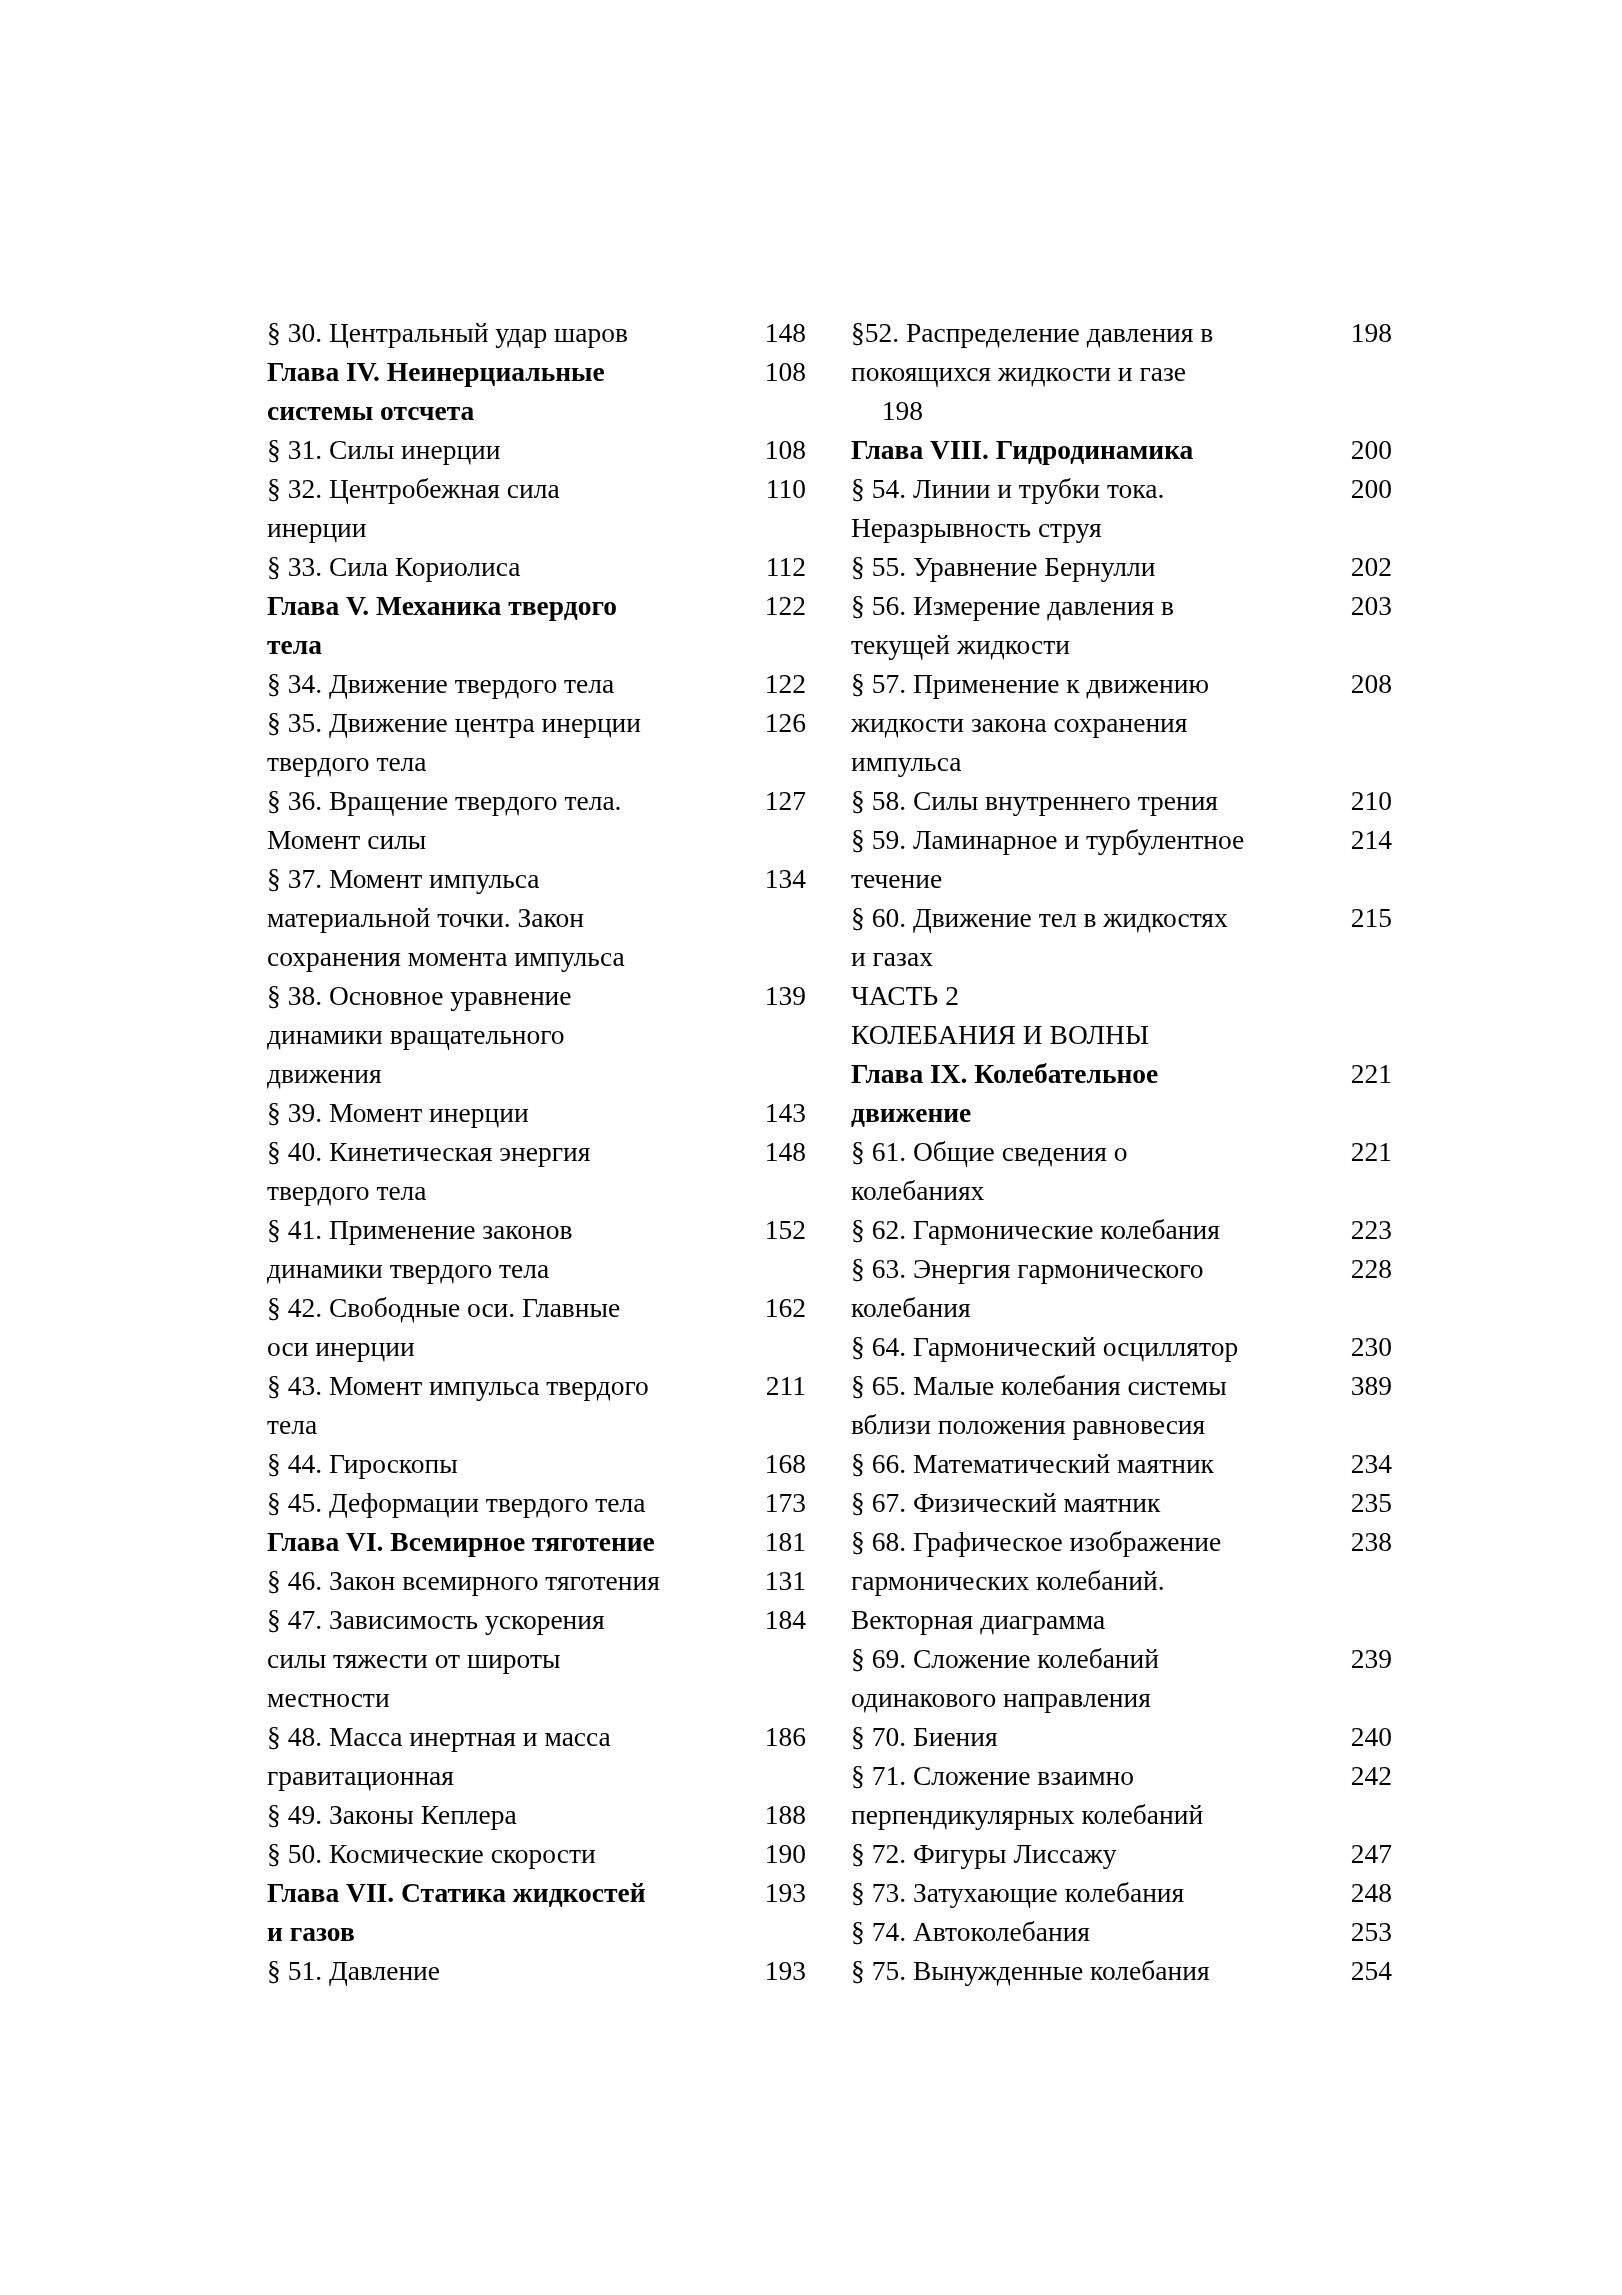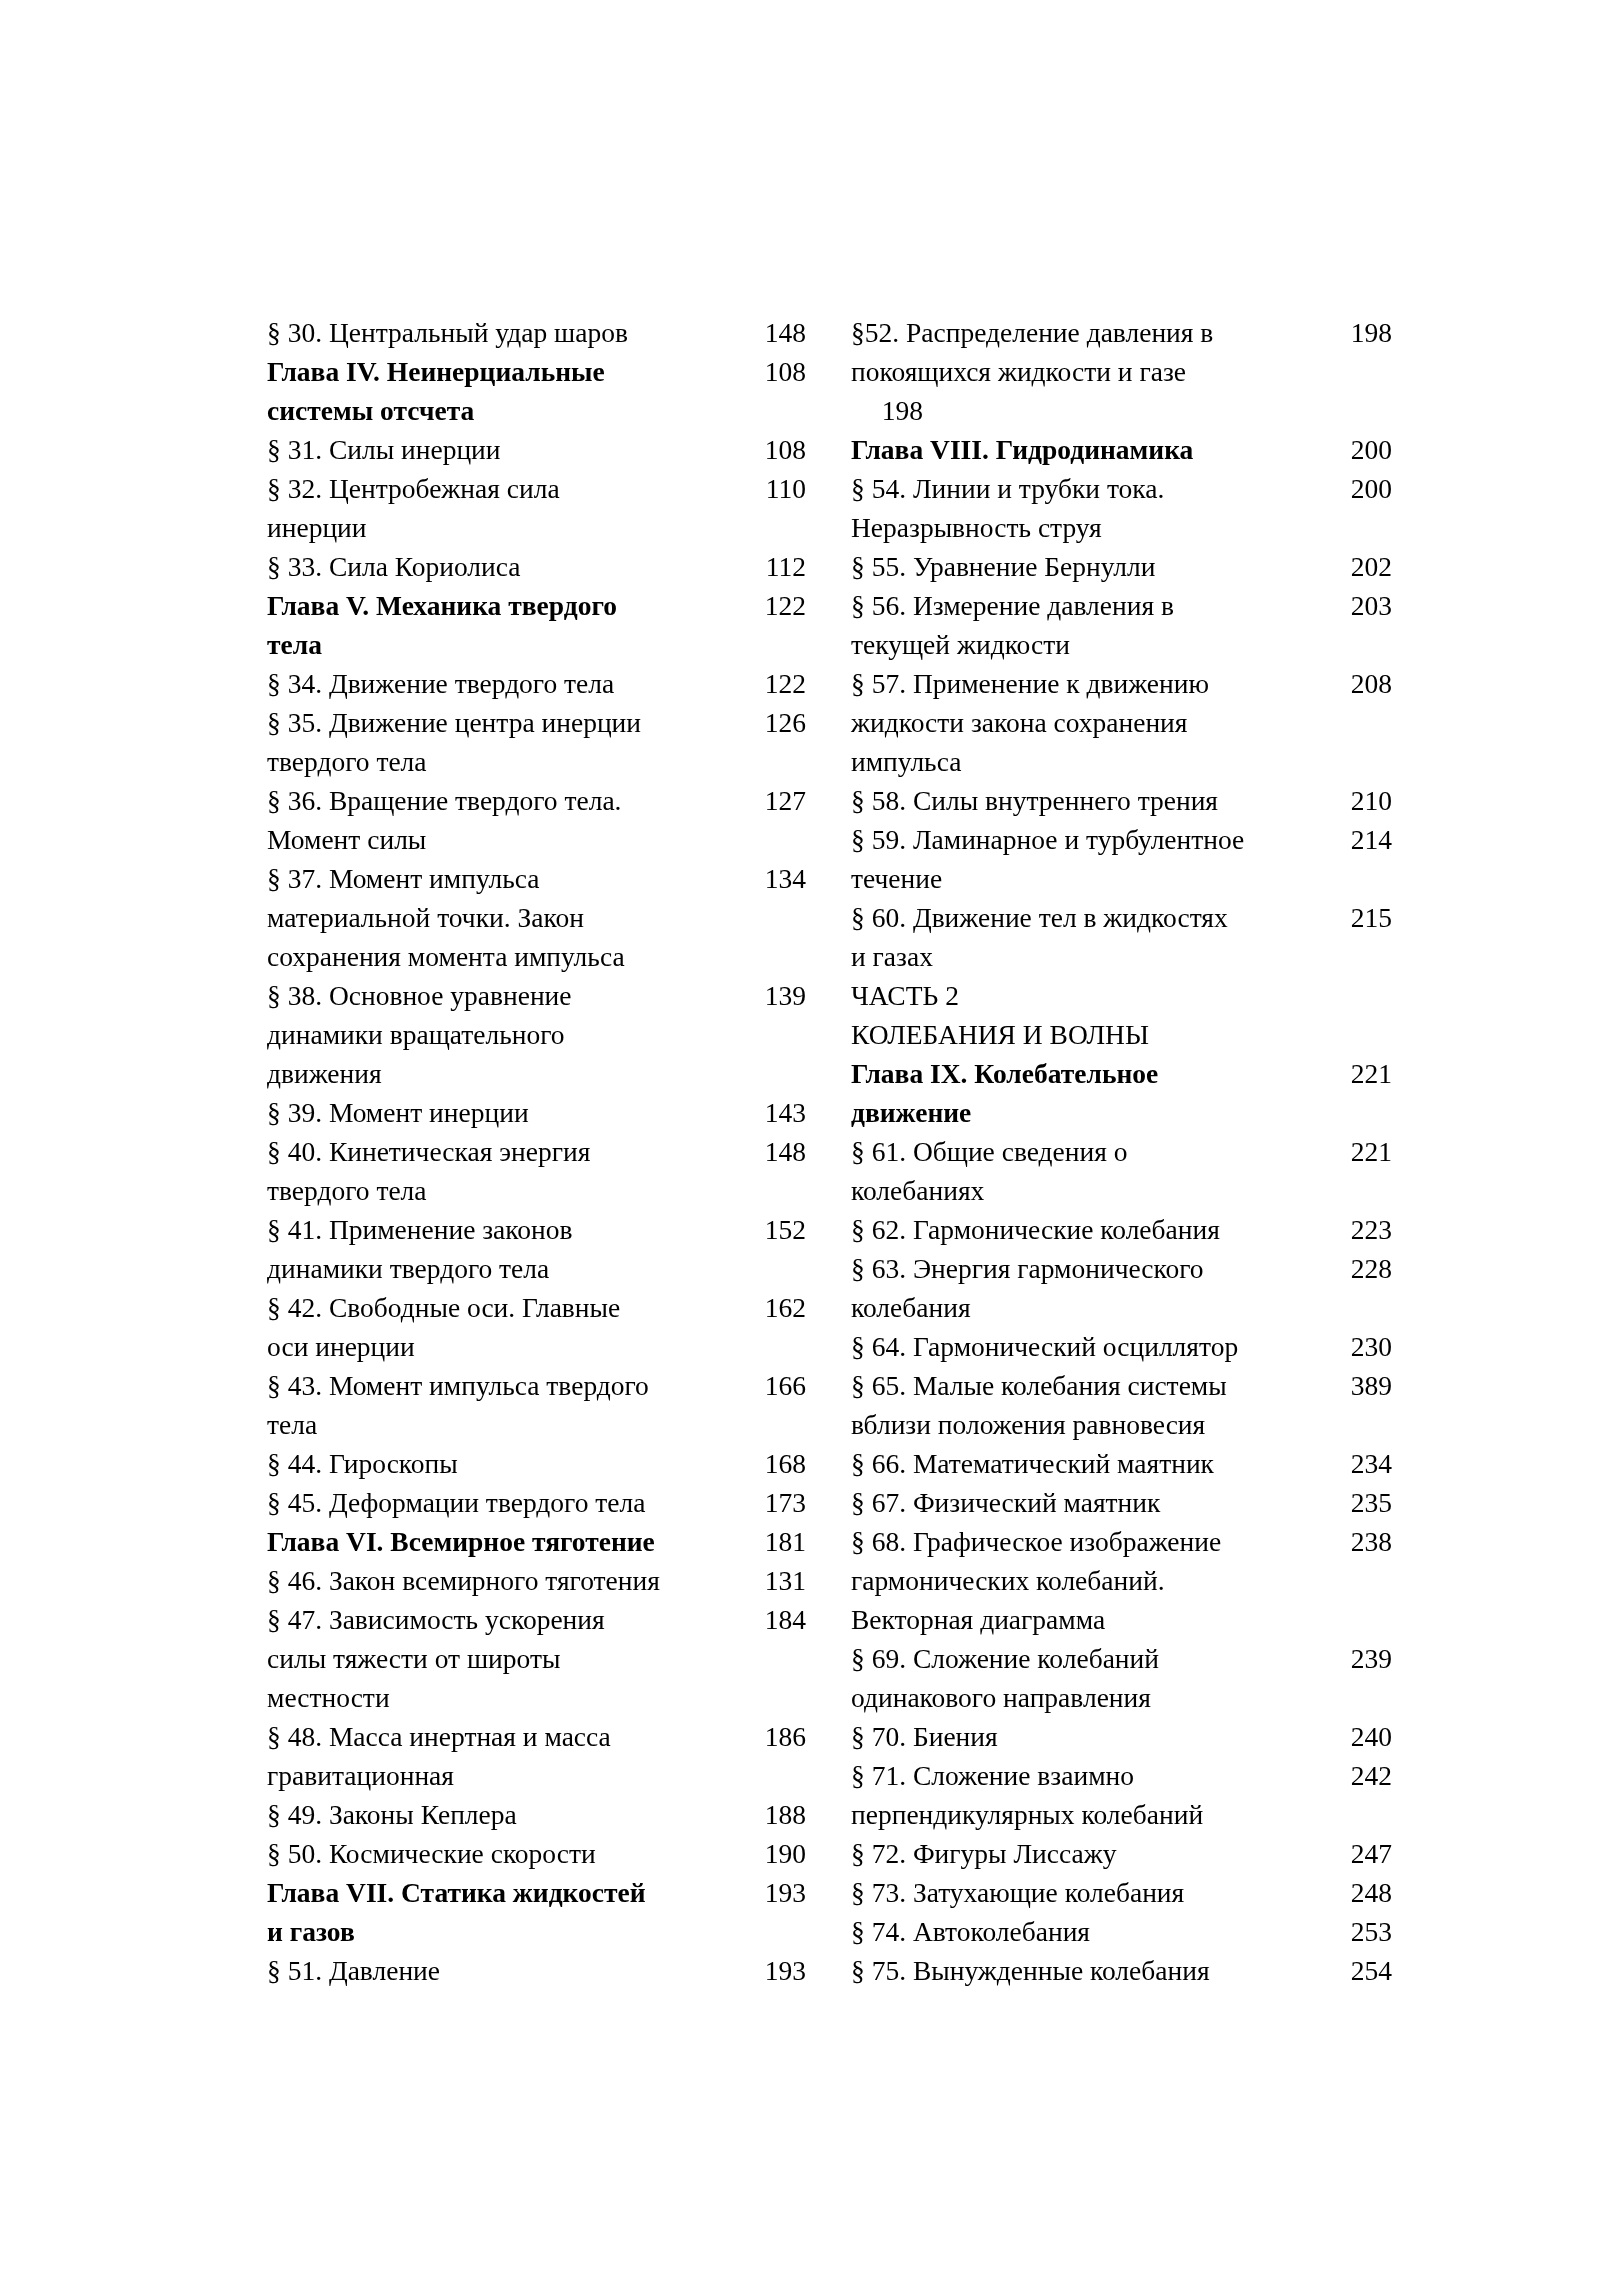--- a/index.html
+++ b/index.html
@@ -123,21 +123,21 @@
         <div class="entry-page">152</div>
       </div>
       <div class="entry">
         <div class="entry-text">§ 42. Свободные оси. Главные
 оси инерции</div>
         <div class="entry-page">162</div>
       </div>
       <div class="entry">
         <div class="entry-text">§ 43. Момент импульса твердого
 тела</div>
-        <div class="entry-page">166</div>
+        <div class="entry-page">211</div>
       </div>
       <div class="entry">
         <div class="entry-text">§ 44. Гироскопы</div>
         <div class="entry-page">168</div>
       </div>
       <div class="entry">
         <div class="entry-text">§ 45. Деформации твердого тела</div>
         <div class="entry-page">173</div>
       </div>
       <div class="entry bold">

